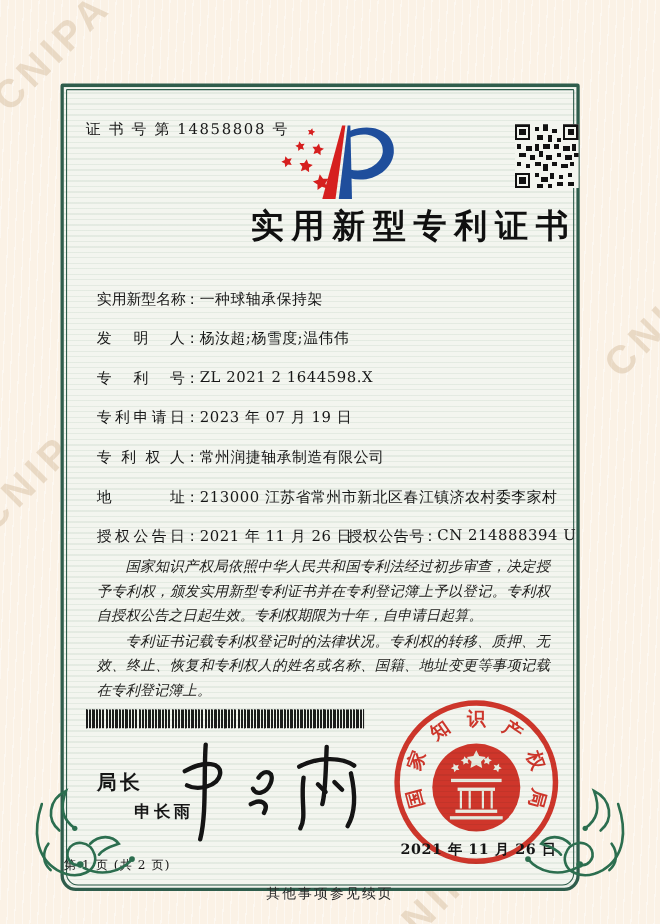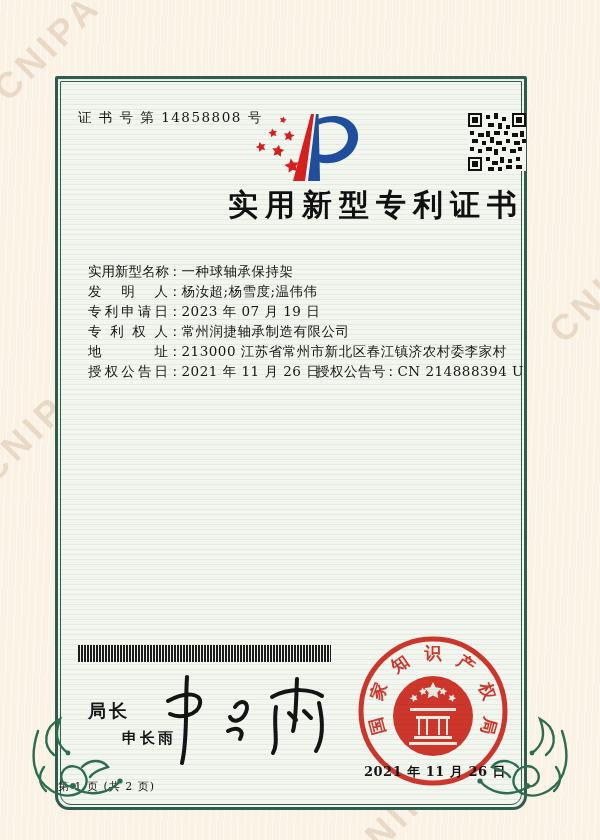--- a/index.html
+++ b/index.html
@@ -18,21 +18,21 @@
     background:#f3f5ef;
     background-image:repeating-linear-gradient(180deg,rgba(148,178,156,.16) 0 1px,transparent 1px 5px);}
   .frame-inner{position:absolute;inset:2px;border:1px solid #2f5d4c;border-radius:1px 1px 11px 11px;}
   .content{position:absolute;inset:0;color:#161616;}
   .cert-no{position:absolute;left:20px;top:30px;font-size:13.5px;letter-spacing:1.5px;}
   .logo{position:absolute;left:190px;top:30px;width:122px;height:76px;}
   .qr{position:absolute;left:410px;top:34px;width:58px;height:58px;}
   .title{position:absolute;left:0;right:0;top:106px;text-align:right;
     font-size:30px;font-weight:700;letter-spacing:7px;color:#101010;}
   .fields{position:absolute;left:30px;top:184px;right:20px;}
-  .field-row{position:relative;height:20px;font-size:13.5px;white-space:nowrap;}
+  .field-row{position:relative;height:20px;margin-bottom:16px;font-size:13.5px;white-space:nowrap;}
   .fl{display:inline-block;width:80px;text-align:justify;text-align-last:justify;vertical-align:top;}
   .fl2{display:inline-block;width:68px;vertical-align:top;letter-spacing:0.5px;}
   .fc{display:inline-block;vertical-align:top;}
   .fv{display:inline-block;vertical-align:top;letter-spacing:0.5px;}
   .pair2{position:absolute;left:228px;top:0;}
   .paras{position:absolute;left:30px;right:24px;top:426px;font-size:13px;line-height:22.5px;
     text-align:justify;font-style:italic;color:#20201e;}
   .paras p{margin:0;text-indent:2em;}
   .barcode{position:absolute;left:20px;top:566px;width:253px;height:17px;
     background-image:
@@ -140,36 +140,43 @@
       <div class="title">实用新型专利证书</div>
 
       <div class="fields">
         <div class="field-row">
           <span class="fl">实用新型名称</span><span class="fc">：</span><span class="fv">一种球轴承保持架</span>
         </div>
         <div class="field-row">
           <span class="fl">发明人</span><span class="fc">：</span><span class="fv">杨汝超;杨雪度;温伟伟</span>
         </div>
         <div class="field-row">
+          <span class="fl">专利号</span><span class="fc">：</span><span class="fv">ZL 2021 2 1644598.X</span>
+        </div>
+        <div class="field-row">
           <span class="fl">专利申请日</span><span class="fc">：</span><span class="fv">2023 年 07 月 19 日</span>
         </div>
         <div class="field-row">
           <span class="fl">专利权人</span><span class="fc">：</span><span class="fv">常州润捷轴承制造有限公司</span>
         </div>
         <div class="field-row">
           <span class="fl">地址</span><span class="fc">：</span><span class="fv">213000 江苏省常州市新北区春江镇济农村委李家村</span>
         </div>
         <div class="field-row">
           <span class="fl">授权公告日</span><span class="fc">：</span><span class="fv">2021 年 11 月 26 日</span>
           <span class="pair2">
             <span class="fl2">授权公告号</span><span class="fc">：</span><span class="fv">CN 214888394 U</span>
           </span>
         </div>
       </div>
 
+      <div class="paras">
+        <p>国家知识产权局依照中华人民共和国专利法经过初步审查，决定授予专利权，颁发实用新型专利证书并在专利登记簿上予以登记。专利权自授权公告之日起生效。专利权期限为十年，自申请日起算。</p>
+        <p>专利证书记载专利权登记时的法律状况。专利权的转移、质押、无效、终止、恢复和专利权人的姓名或名称、国籍、地址变更等事项记载在专利登记簿上。</p>
+      </div>
 
       <div class="barcode"></div>
 
       <div class="signer-title">局长</div>
       <div class="signer-name">申长雨</div>
 
       <svg class="signature" viewBox="0 0 212 104">
         <g fill="none" stroke="#141414" stroke-width="4" stroke-linecap="round">
           <path d="M28,34 C46,24 62,26 60,37 C58,48 40,52 30,47"></path>
           <path d="M47,10 C45,38 48,72 42,96"></path>
@@ -245,13 +252,14 @@
       <path d="M20,70 C14,78 15,88 22,94"></path>
       <path d="M58,70 C66,62 78,62 84,70 C78,72 70,74 66,80"></path>
     </g>
     <g fill="#2c6e4f">
       <circle cx="49" cy="89" r="3"></circle>
         <circle cx="96" cy="84" r="2.6"></circle>
         <circle cx="44" cy="56" r="2.4"></circle>
     </g>
   </svg>
 
+  <div class="foot-note">其他事项参见续页</div>
 </div>
 
 </body></html>

